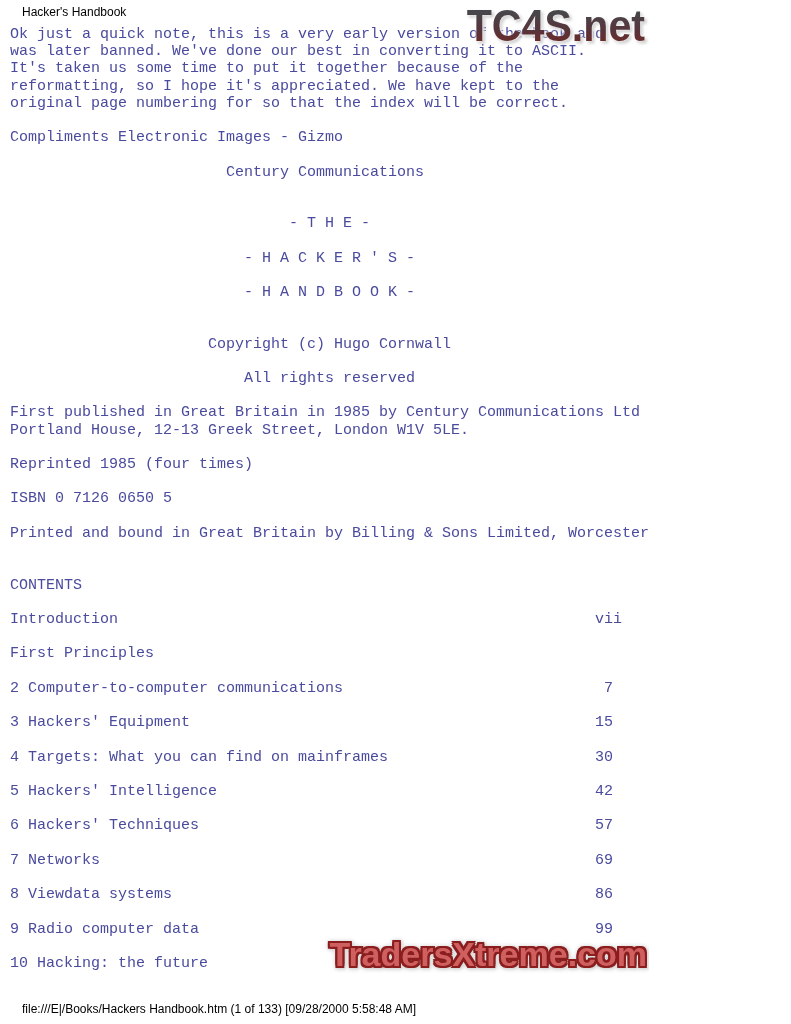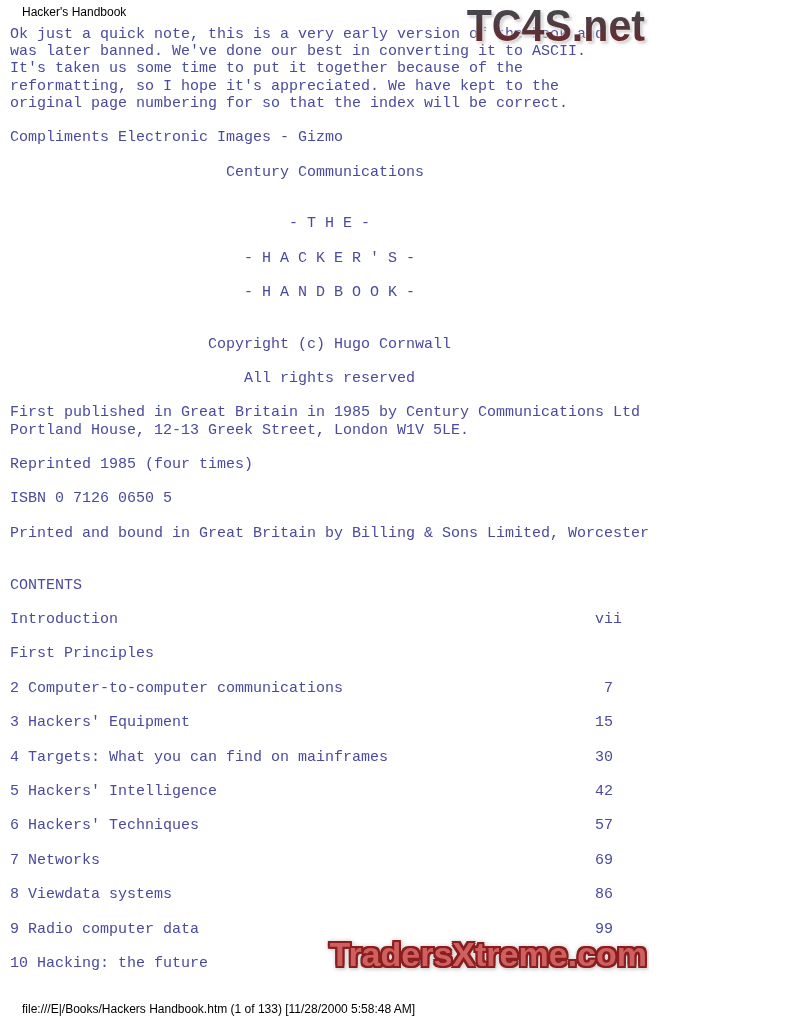--- a/index.html
+++ b/index.html
@@ -173,15 +173,15 @@
 
 8 Viewdata systems                                               86
 
 9 Radio computer data                                            99
 
 10 Hacking: the future                                          108</pre>
 
 
   <div class="wm wm-traders">TradersXtreme.com</div>
 
-  <div class="print-footer">file:///E|/Books/Hackers Handbook.htm (1 of 133) [11/28/2000 5:58:48 AM]</div>
+  <div class="print-footer">file:///E|/Books/Hackers Handbook.htm (1 of 133) [09/28/2000 5:58:48 AM]</div>
 
 </div>
 
 </body></html>

